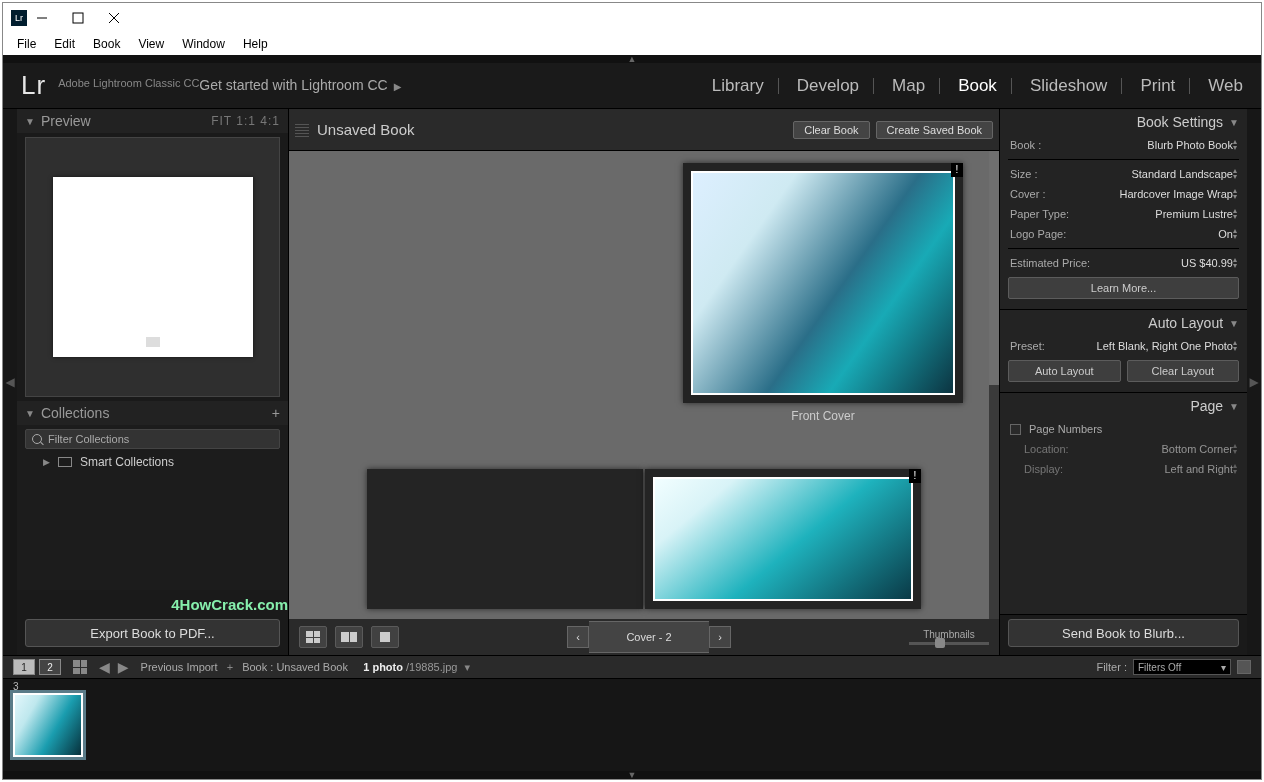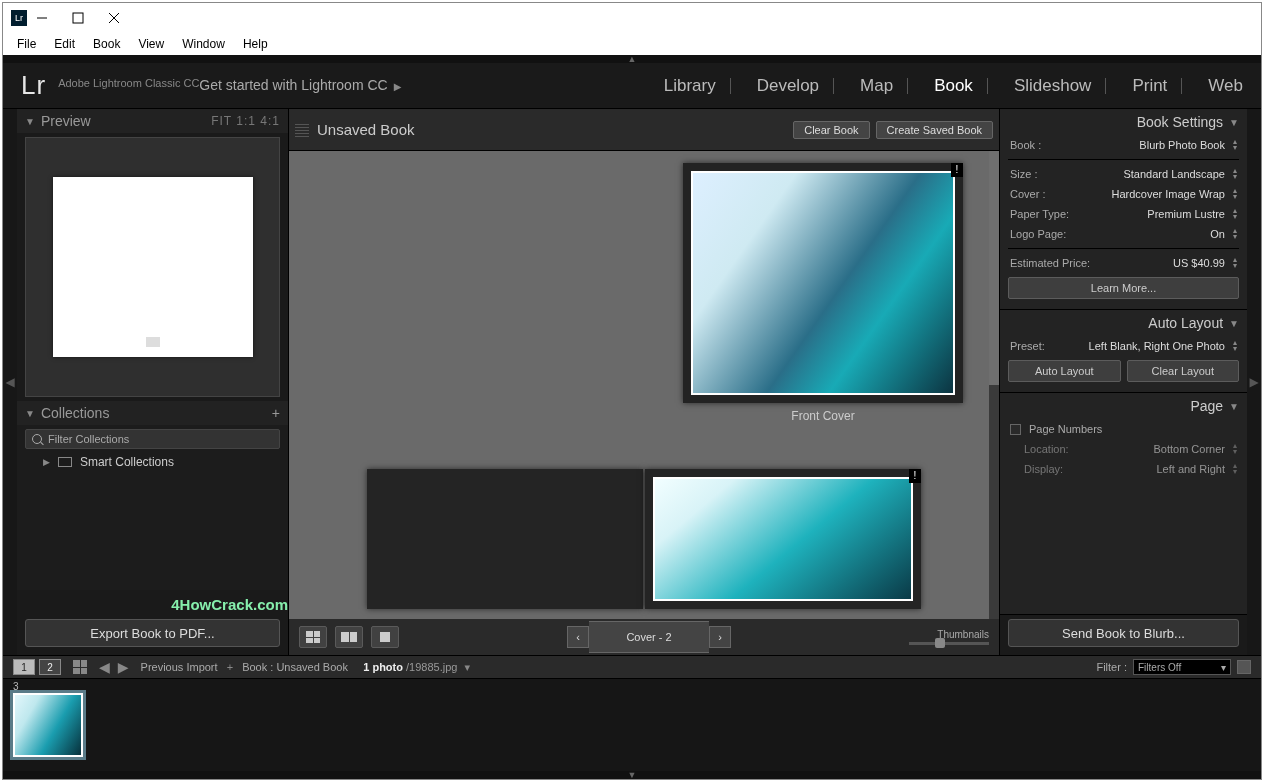--- a/index.html
+++ b/index.html
@@ -19,21 +19,21 @@
   .app-body { flex: 1; background: #161616; display: flex; flex-direction: column; color: #ccc; }
   
   .collapse-bar { height: 8px; display: flex; align-items: center; justify-content: center; background: #111; }
   .collapse-bar .chev { color: #666; font-size: 9px; }
   
   .identity-row { height: 46px; display: flex; align-items: center; padding: 0 18px; background: #1a1a1a; border-bottom: 1px solid #000; }
   .identity-row .lr-big { font-size: 26px; color: #e6e6e6; font-weight: 300; letter-spacing: 1px; margin-right: 12px; }
   .identity-row .sub { display: flex; flex-direction: row; font-size: 11px; color: #888; line-height: 1.3; }
   .identity-row .sub .line2 { font-size: 14px; color: #aaa; }
   .identity-row .sub .line2 .tri { color:#888; margin-left:6px; font-size:10px; }
-  .identity-row .modules { margin-left: auto; display: flex; align-items: flex-start; font-size: 17px; color: #bbb; gap: 12px; }
+  .identity-row .modules { margin-left: auto; display: flex; align-items: flex-start; font-size: 17px; color: #bbb; gap: 4px; }
   .identity-row .modules span { padding: 0 14px; cursor: pointer; border-right: 1px solid #555; line-height: 16px; }
   .identity-row .modules span:last-child { border-right: none; padding-right: 0; }
   .identity-row .modules span.active { color: #fff; }
   
   .main { flex: 1; display: flex; min-height: 0; position: relative; }
   .side-edge { width: 14px; background: #171717; display:flex; align-items:center; justify-content:center; color:#555; font-size:12px; }
   
   
   .left-panel { width: 272px; background: #1a1a1a; display: flex; flex-direction: column; border-right: 1px solid #000; }
   .panel-header { height: 24px; display: flex; align-items: center; padding: 0 8px; background: #222; color: #999; font-size: 14px; }
@@ -75,30 +75,30 @@
   .center-bottom { height:36px; display:flex; align-items:center; padding: 0 10px; background:#2a2a2a; gap:8px; }
   .view-btn { width:28px; height:22px; background:#414141; border:1px solid #5a5a5a; border-radius:2px; cursor:pointer; display:inline-flex; align-items:center; justify-content:center; }
   .view-btn .g4 { width:14px; height:12px; display:grid; grid-template-columns:1fr 1fr; grid-template-rows:1fr 1fr; gap:1px;}
   .view-btn .g4 div { background:#ccc;}
   .view-btn .g2 { width:16px; height:10px; display:flex; gap:1px;}
   .view-btn .g2 div { flex:1; background:#ccc; }
   .view-btn .g1 { width:10px; height:10px; background:#ccc; }
   .pager { margin-left: 160px; display:flex; align-items:center; }
   .pager .pbtn { width:22px; height:22px; background:#444; border:1px solid #666; color:#ddd; font-size:11px; display:flex; align-items:center; justify-content:center; cursor:pointer; }
   .pager .plabel { width:120px; height:32px; background:#444; border-top:1px solid #666; border-bottom:1px solid #666; color:#ddd; font-size:11px; display:flex; align-items:center; justify-content:center; }
-  .thumbs-slider { margin-left:auto; display:flex; flex-direction:column; align-items:flex-end; font-size:10px; color:#aaa; }
+  .thumbs-slider { margin-left:auto; display:flex; flex-direction:column; align-items:center; font-size:10px; color:#aaa; }
   .thumbs-slider .track { width:80px; height:3px; background:#555; position:relative; margin-top:2px;}
   .thumbs-slider .handle { position:absolute; left:26px; top:-4px; width:10px; height:10px; background:#888; border-radius:2px; }
   
   
   .right-panel { width: 248px; background: #1a1a1a; display:flex; flex-direction:column; border-left:1px solid #000; }
   .rp-header { height:26px; display:flex; align-items:center; justify-content:flex-end; padding: 0 8px; background:#232323; font-size:14px; color:#ccc; }
   .rp-header .tri { margin-left:6px; color:#888; font-size:10px; }
   .rp-row { display:flex; align-items:center; justify-content:space-between; padding: 4px 10px; font-size:11px; color:#aaa; }
-  .rp-row .val { color:#ddd; display:flex; align-items:center; gap:8px; }
+  .rp-row .val { color:#ddd; display:flex; align-items:center; gap:0; }
   .rp-row .val .caret { font-size:8px; color:#888; line-height:6px; display:flex; flex-direction:column;}
   .rp-hr { height:1px; background:#000; margin: 4px 8px; }
   .rp-btn-row { display:flex; gap:6px; padding: 4px 8px; }
   .rp-btn { flex:1; height:22px; background:#3e3e3e; border:1px solid #5c5c5c; border-radius:2px; color:#ccc; font-size:11px; display:flex; align-items:center; justify-content:center; cursor:pointer; }
   .rp-check-row { display:flex; align-items:center; gap:8px; padding: 4px 10px; font-size:11px; color:#aaa;}
   .rp-check { width:11px; height:11px; border:1px solid #666; background:#2a2a2a; }
   .cbody { background:#232323; padding-bottom:6px; border-bottom:1px solid #000; }
   
   
   .filmstrip-top { height:24px; background:#2a2a2a; display:flex; align-items:center; padding: 0 10px; font-size:11px; color:#bbb; border-top:1px solid #000; border-bottom:1px solid #000;}

